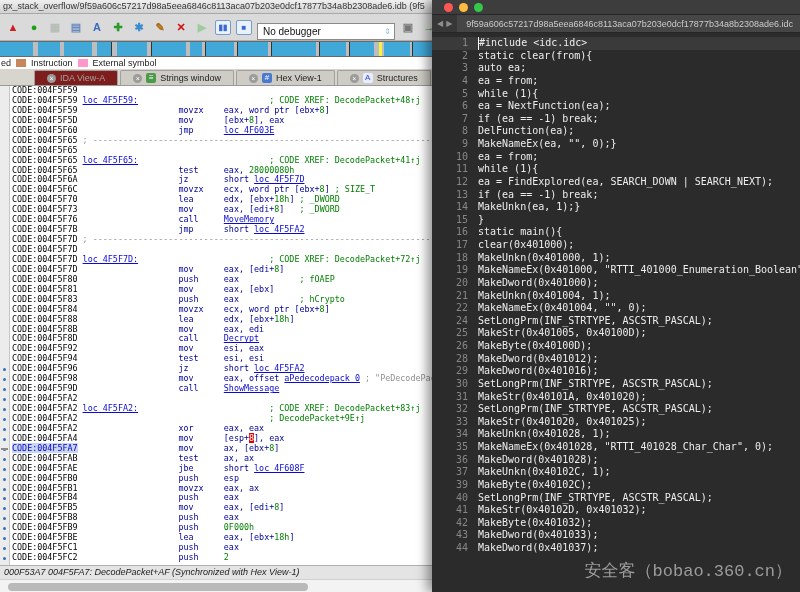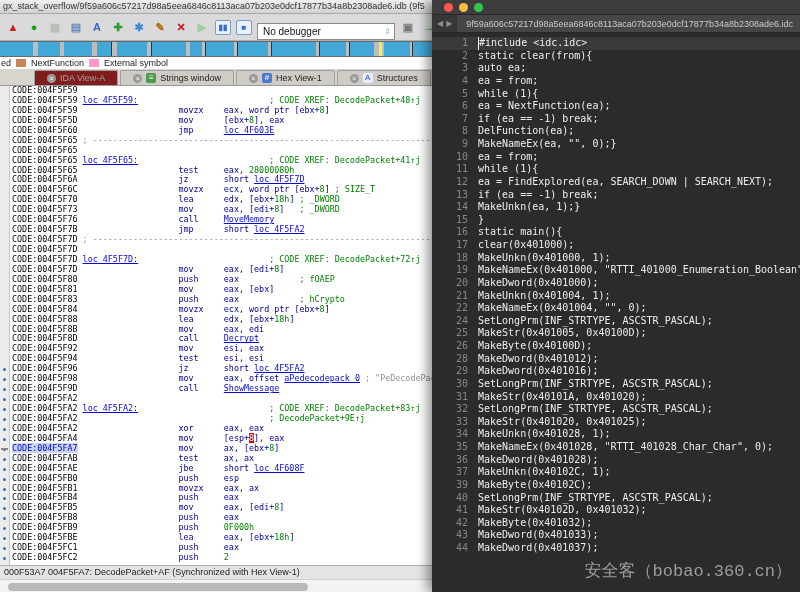--- a/index.html
+++ b/index.html
@@ -36,21 +36,21 @@
   .dcode{flex:1;font-family:"DejaVu Sans Mono",monospace;font-size:8.4px;line-height:9.95px;
          white-space:pre;padding-left:2px;overflow:hidden;}
   .drow{height:9.95px;}
   .dcode .a{color:#000;}
   .dcode .m{color:#00009a;}
   .dcode .n{color:#0a0ad6;text-decoration:underline;}
   .dcode .g{color:#007f00;}
   .dcode .c{color:#8f8f8f;}
   .dcode .hlr{background:#e00000;color:#fff;}
   .dcode .asel{color:#0000d0;background:#c9d6f2;}
-  .status{height:13px;background:#e4e4e4;border-top:1px solid #b0b0b0;font-size:9px;line-height:13px;color:#222;padding-left:4px;white-space:nowrap;}
+  .status{height:13px;background:#e4e4e4;border-top:1px solid #b0b0b0;font-size:9px;line-height:13px;color:#222;padding-left:4px;white-space:nowrap;font-style:italic;}
   .hscroll{height:14px;background:#f3f3f3;position:relative;border-top:1px solid #d0d0d0;}
   .hthumb{position:absolute;left:8px;top:3px;width:300px;height:8px;background:#b9b9b9;border-radius:4px;}
   
   .editor{position:absolute;left:432px;top:0;width:368px;height:592px;background:#2b2b2b;
           box-shadow:-5px 0 10px rgba(0,0,0,.4);}
   .ed-title{height:14px;background:#3d3d3d;border-bottom:1px solid #262626;display:flex;align-items:center;gap:6px;padding-left:12px;}
   .light{width:9px;height:9px;border-radius:50%;flex:none;}
   .ed-tabbar{height:17px;background:#373737;border-bottom:1px solid #262626;display:flex;align-items:stretch;font-size:9px;color:#bdbdbd;}
   .nav-arrows{display:flex;align-items:center;padding:0 5px;color:#8d8d8d;font-size:8px;gap:3px;}
   .ed-tab{background:#464646;display:flex;align-items:center;gap:7px;padding:0 9px;border-right:1px solid #2a2a2a;color:#cbcbcb;}
@@ -117,21 +117,21 @@
       <div class="nav-line" style="left: 271px;"></div>
       <div class="nav-line" style="left: 319px;"></div>
       <div class="nav-line" style="left: 349px;"></div>
       <div class="nav-line" style="left: 412px;"></div>
       <div class="nav-tick" style="left: 379px;"></div>
     </div>
 
   <div class="legend">
       <span>ed</span>
       <span class="swatch" style="background: rgb(200, 135, 90);"></span>
-      <span>NextFunction</span>
+      <span>Instruction</span>
       <span class="swatch" style="background: rgb(255, 153, 204);"></span>
       <span>External symbol</span>
     </div>
 
   <div class="tabs">
       <span class="tab active">
         <span class="tab-close">×</span>
         <span>IDA View-A</span>
       </span>
       <span class="tab">

